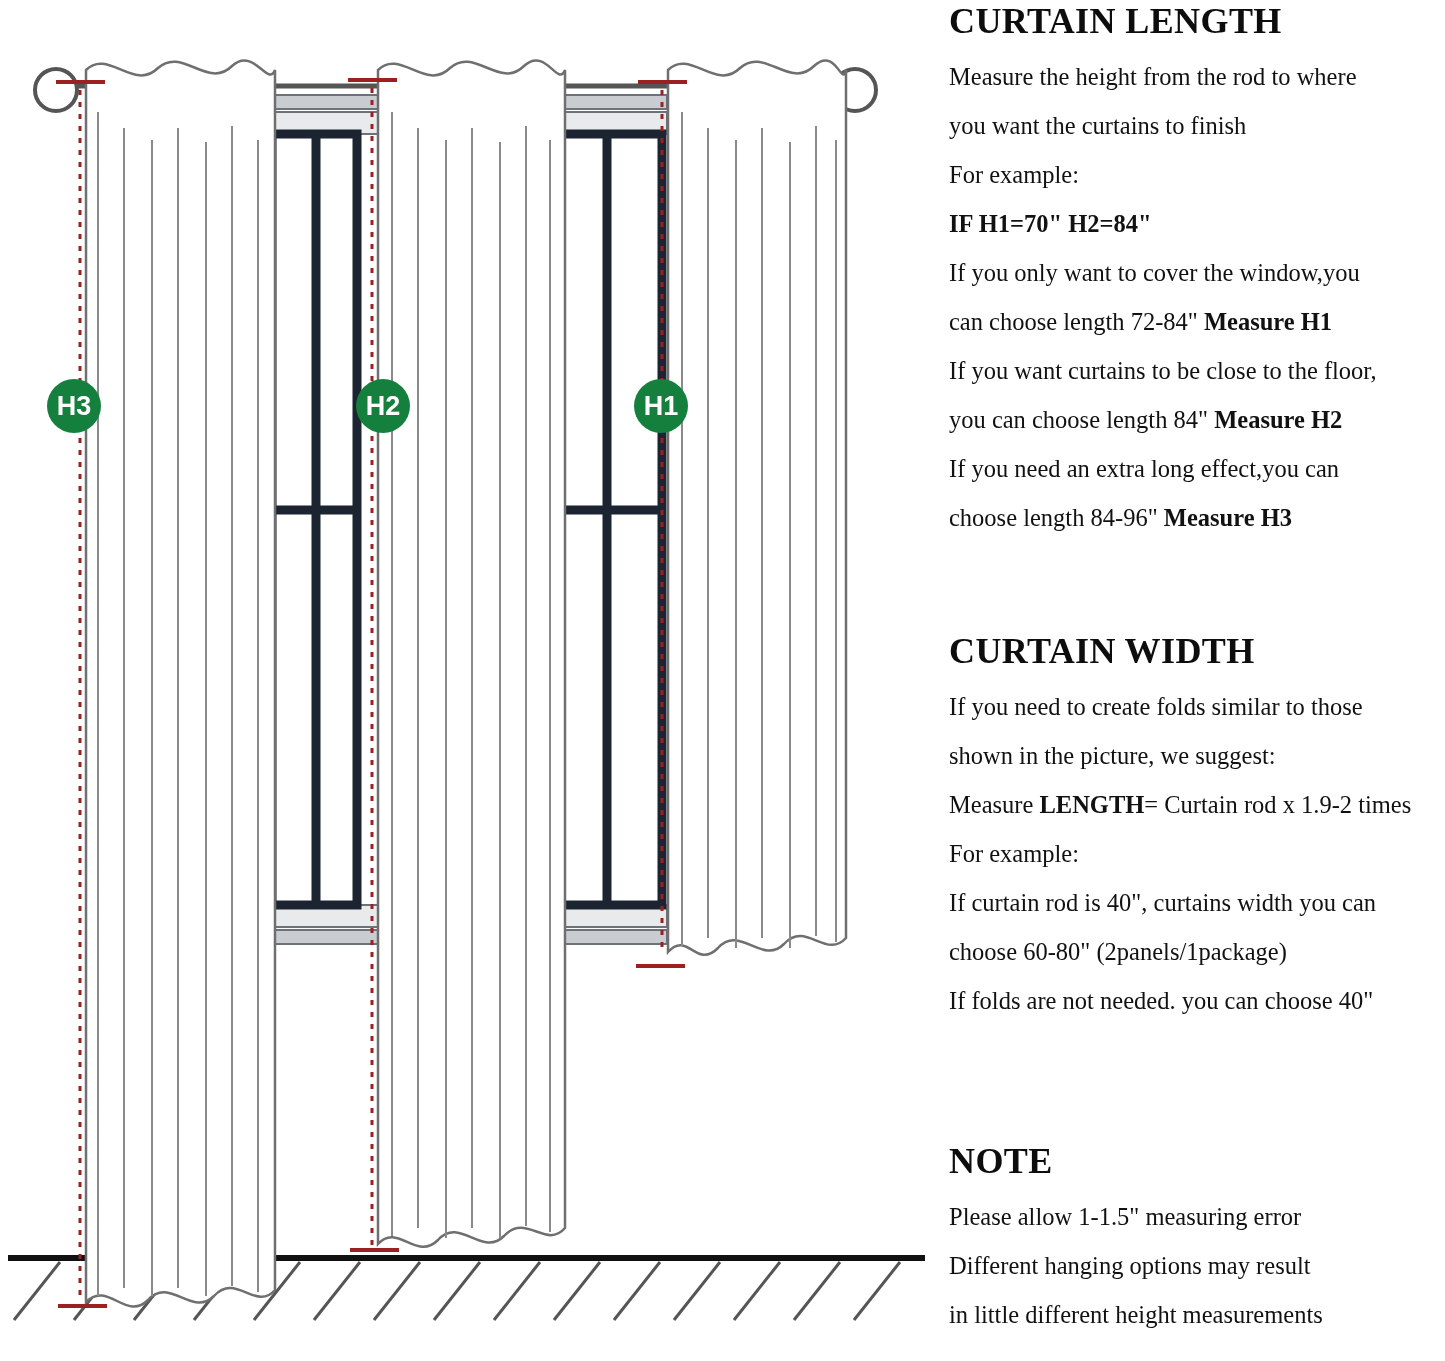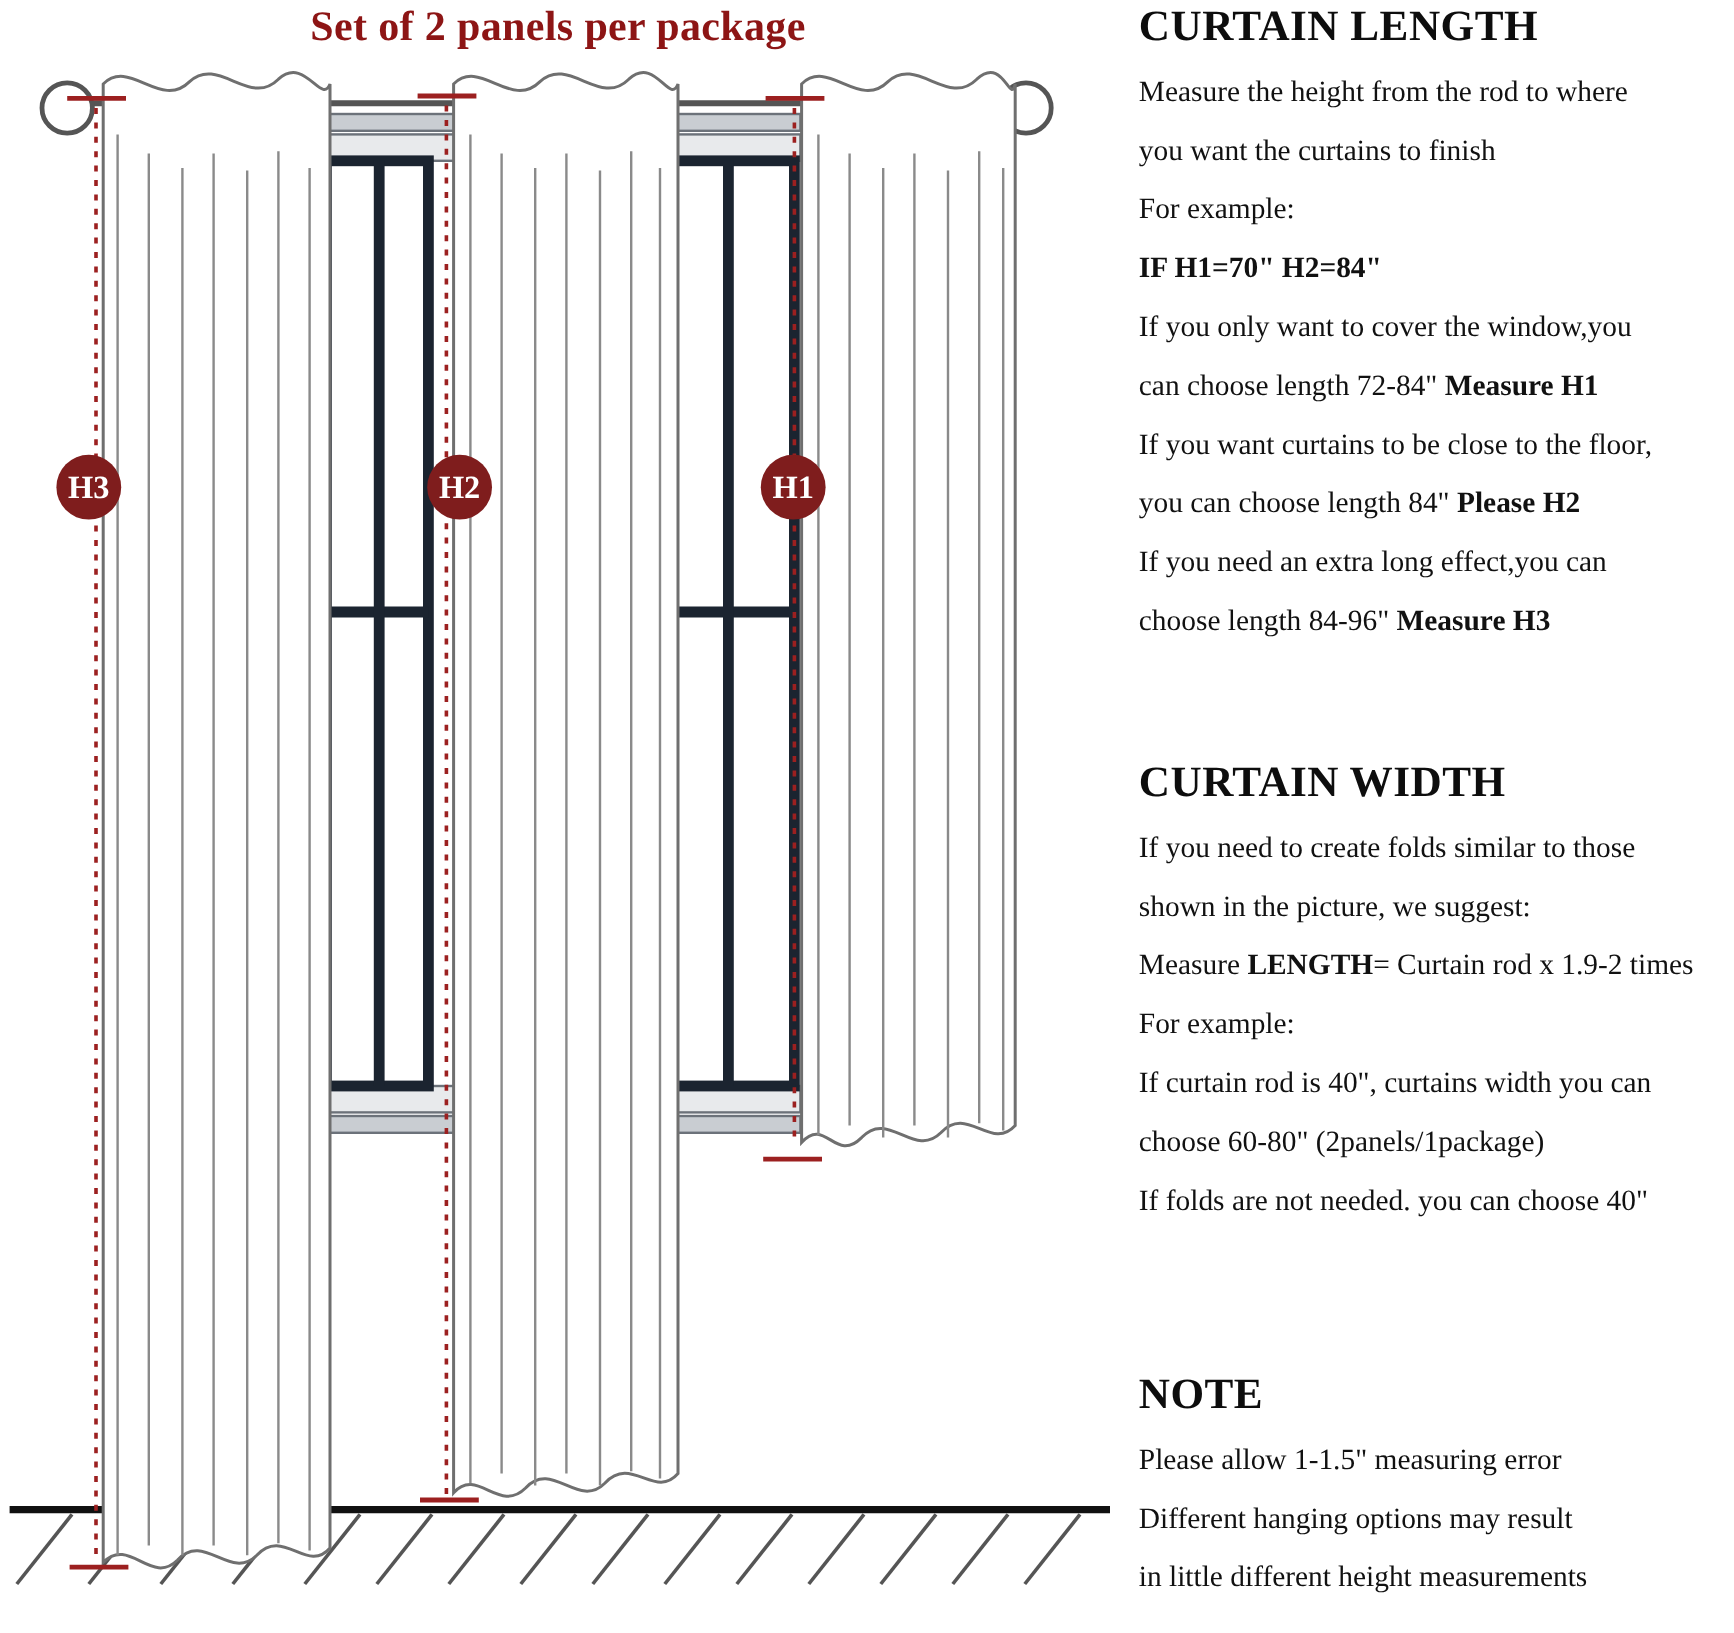--- a/index.html
+++ b/index.html
@@ -42,23 +42,23 @@
     position: absolute;
     left: 0;
     top: 0;
   }
 
   .h-badge {
     position: absolute;
     width: 54px;
     height: 54px;
     border-radius: 50%;
-    background: #7f1d1d;
+    background: #15803d;
     color: #ffffff;
-    font-family: Liberation Serif, serif;
+    font-family: Liberation Sans, sans-serif;
     font-weight: bold;
     font-size: 27px;
     display: flex;
     align-items: center;
     justify-content: center;
     box-sizing: border-box;
   }
   #badge-h3 { left: 47px;  top: 379px; }
   #badge-h2 { left: 356px; top: 379px; }
   #badge-h1 { left: 634px; top: 379px; }
@@ -98,21 +98,20 @@
   #sec-width .section-heading { margin-bottom: 10px; }
 
   #sec-note   { position: absolute; left: 14px; top: 1140px; width: 500px; }
   #sec-note .section-heading { margin-bottom: 10px; }
 </style>
 </head>
 <body>
 
 <div id="diagram-panel">
 
-  <div id="diagram-title">Set of 2 panels per package</div>
 
   <svg id="diagram-svg" width="930" height="1361" viewBox="0 0 930 1361">
 
     <g>
       <line x1="58" y1="86" x2="860" y2="86" stroke="#555" stroke-width="5"></line>
       <circle cx="56" cy="90" r="21" fill="#fff" stroke="#555" stroke-width="4"></circle>
       <circle cx="855" cy="90" r="21" fill="#fff" stroke="#555" stroke-width="4"></circle>
     </g>
 
     <g>
@@ -229,21 +228,21 @@
 
   <div id="sec-length">
     <div class="section-heading">CURTAIN LENGTH</div>
     <div class="body-line">Measure the height from the rod to where</div>
     <div class="body-line">you want the curtains to finish</div>
     <div class="body-line">For example:</div>
     <div class="body-line"><b>IF H1=70"  H2=84"</b></div>
     <div class="body-line">If you only want to cover the window,you</div>
     <div class="body-line"><span>can choose length 72-84" </span><b>Measure H1</b></div>
     <div class="body-line">If you want curtains to be close to the floor,</div>
-    <div class="body-line"><span>you can choose length 84" </span><b>Please H2</b></div>
+    <div class="body-line"><span>you can choose length 84" </span><b>Measure H2</b></div>
     <div class="body-line">If you need an extra long effect,you can</div>
     <div class="body-line"><span>choose length 84-96" </span><b>Measure H3</b></div>
   </div>
 
   <div id="sec-width">
     <div class="section-heading">CURTAIN WIDTH</div>
     <div class="body-line">If you need to create folds similar to those</div>
     <div class="body-line">shown in the picture, we suggest:</div>
     <div class="body-line"><span>Measure </span><b>LENGTH</b><span>= Curtain rod x 1.9-2 times</span></div>
     <div class="body-line">For example:</div>

